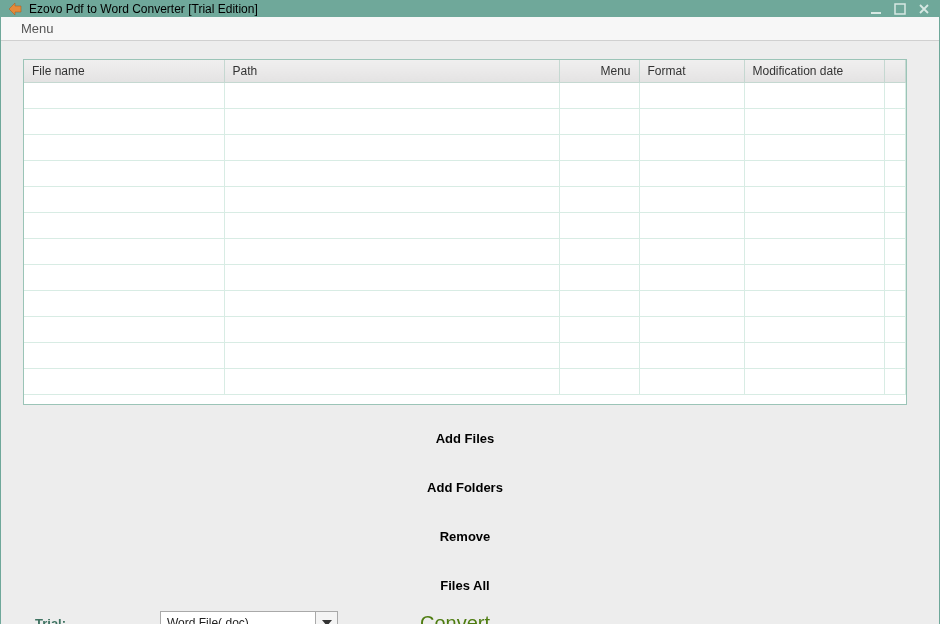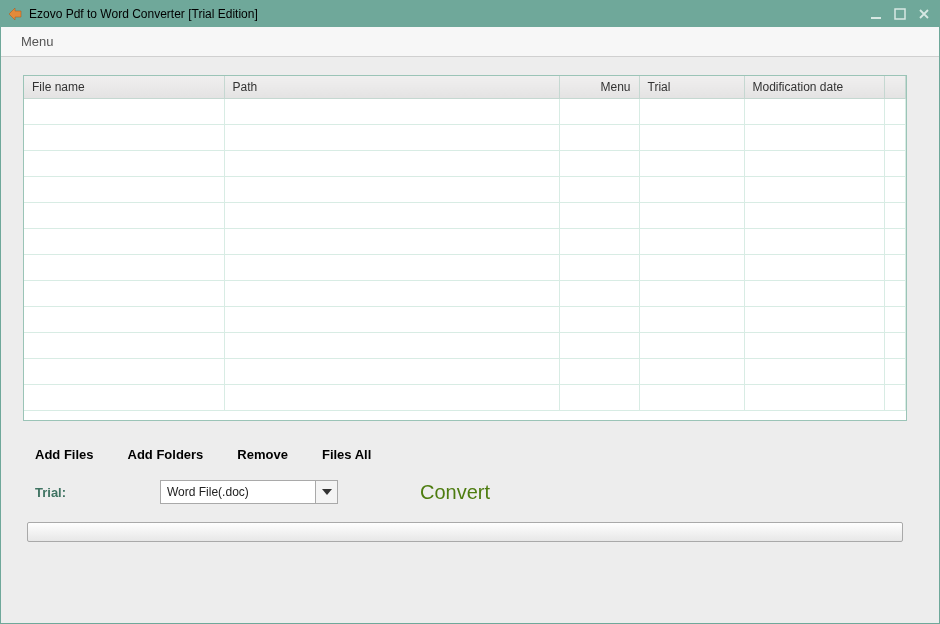--- a/index.html
+++ b/index.html
@@ -108,20 +108,21 @@
     .col-path { width: 335px; }
     .col-size { width: 80px; }
     .col-format { width: 105px; }
     .col-moddate { width: 140px; }
     .col-extra { width: auto; }
 
     .action-row {
       display: flex;
       gap: 34px;
       padding: 26px 12px 10px 12px;
+      flex-direction: column;
     }
     .action-btn {
       font-weight: bold;
       font-family: Arial, sans-serif;
       font-size: 13px;
       color: #000;
       cursor: pointer;
       background: transparent;
       border: none;
     }
@@ -225,21 +226,21 @@
             <col class="col-size">
             <col class="col-format">
             <col class="col-moddate">
             <col class="col-extra">
         </colgroup>
         <thead>
           <tr>
             <th>File name</th>
             <th>Path</th>
             <th class="right">Menu</th>
-            <th>Trial</th>
+            <th>Format</th>
             <th>Modification date</th>
             <th></th>
           </tr>
         </thead>
         <tbody>
           <tr>
               <td></td>
               <td></td>
               <td></td>
               <td></td>

